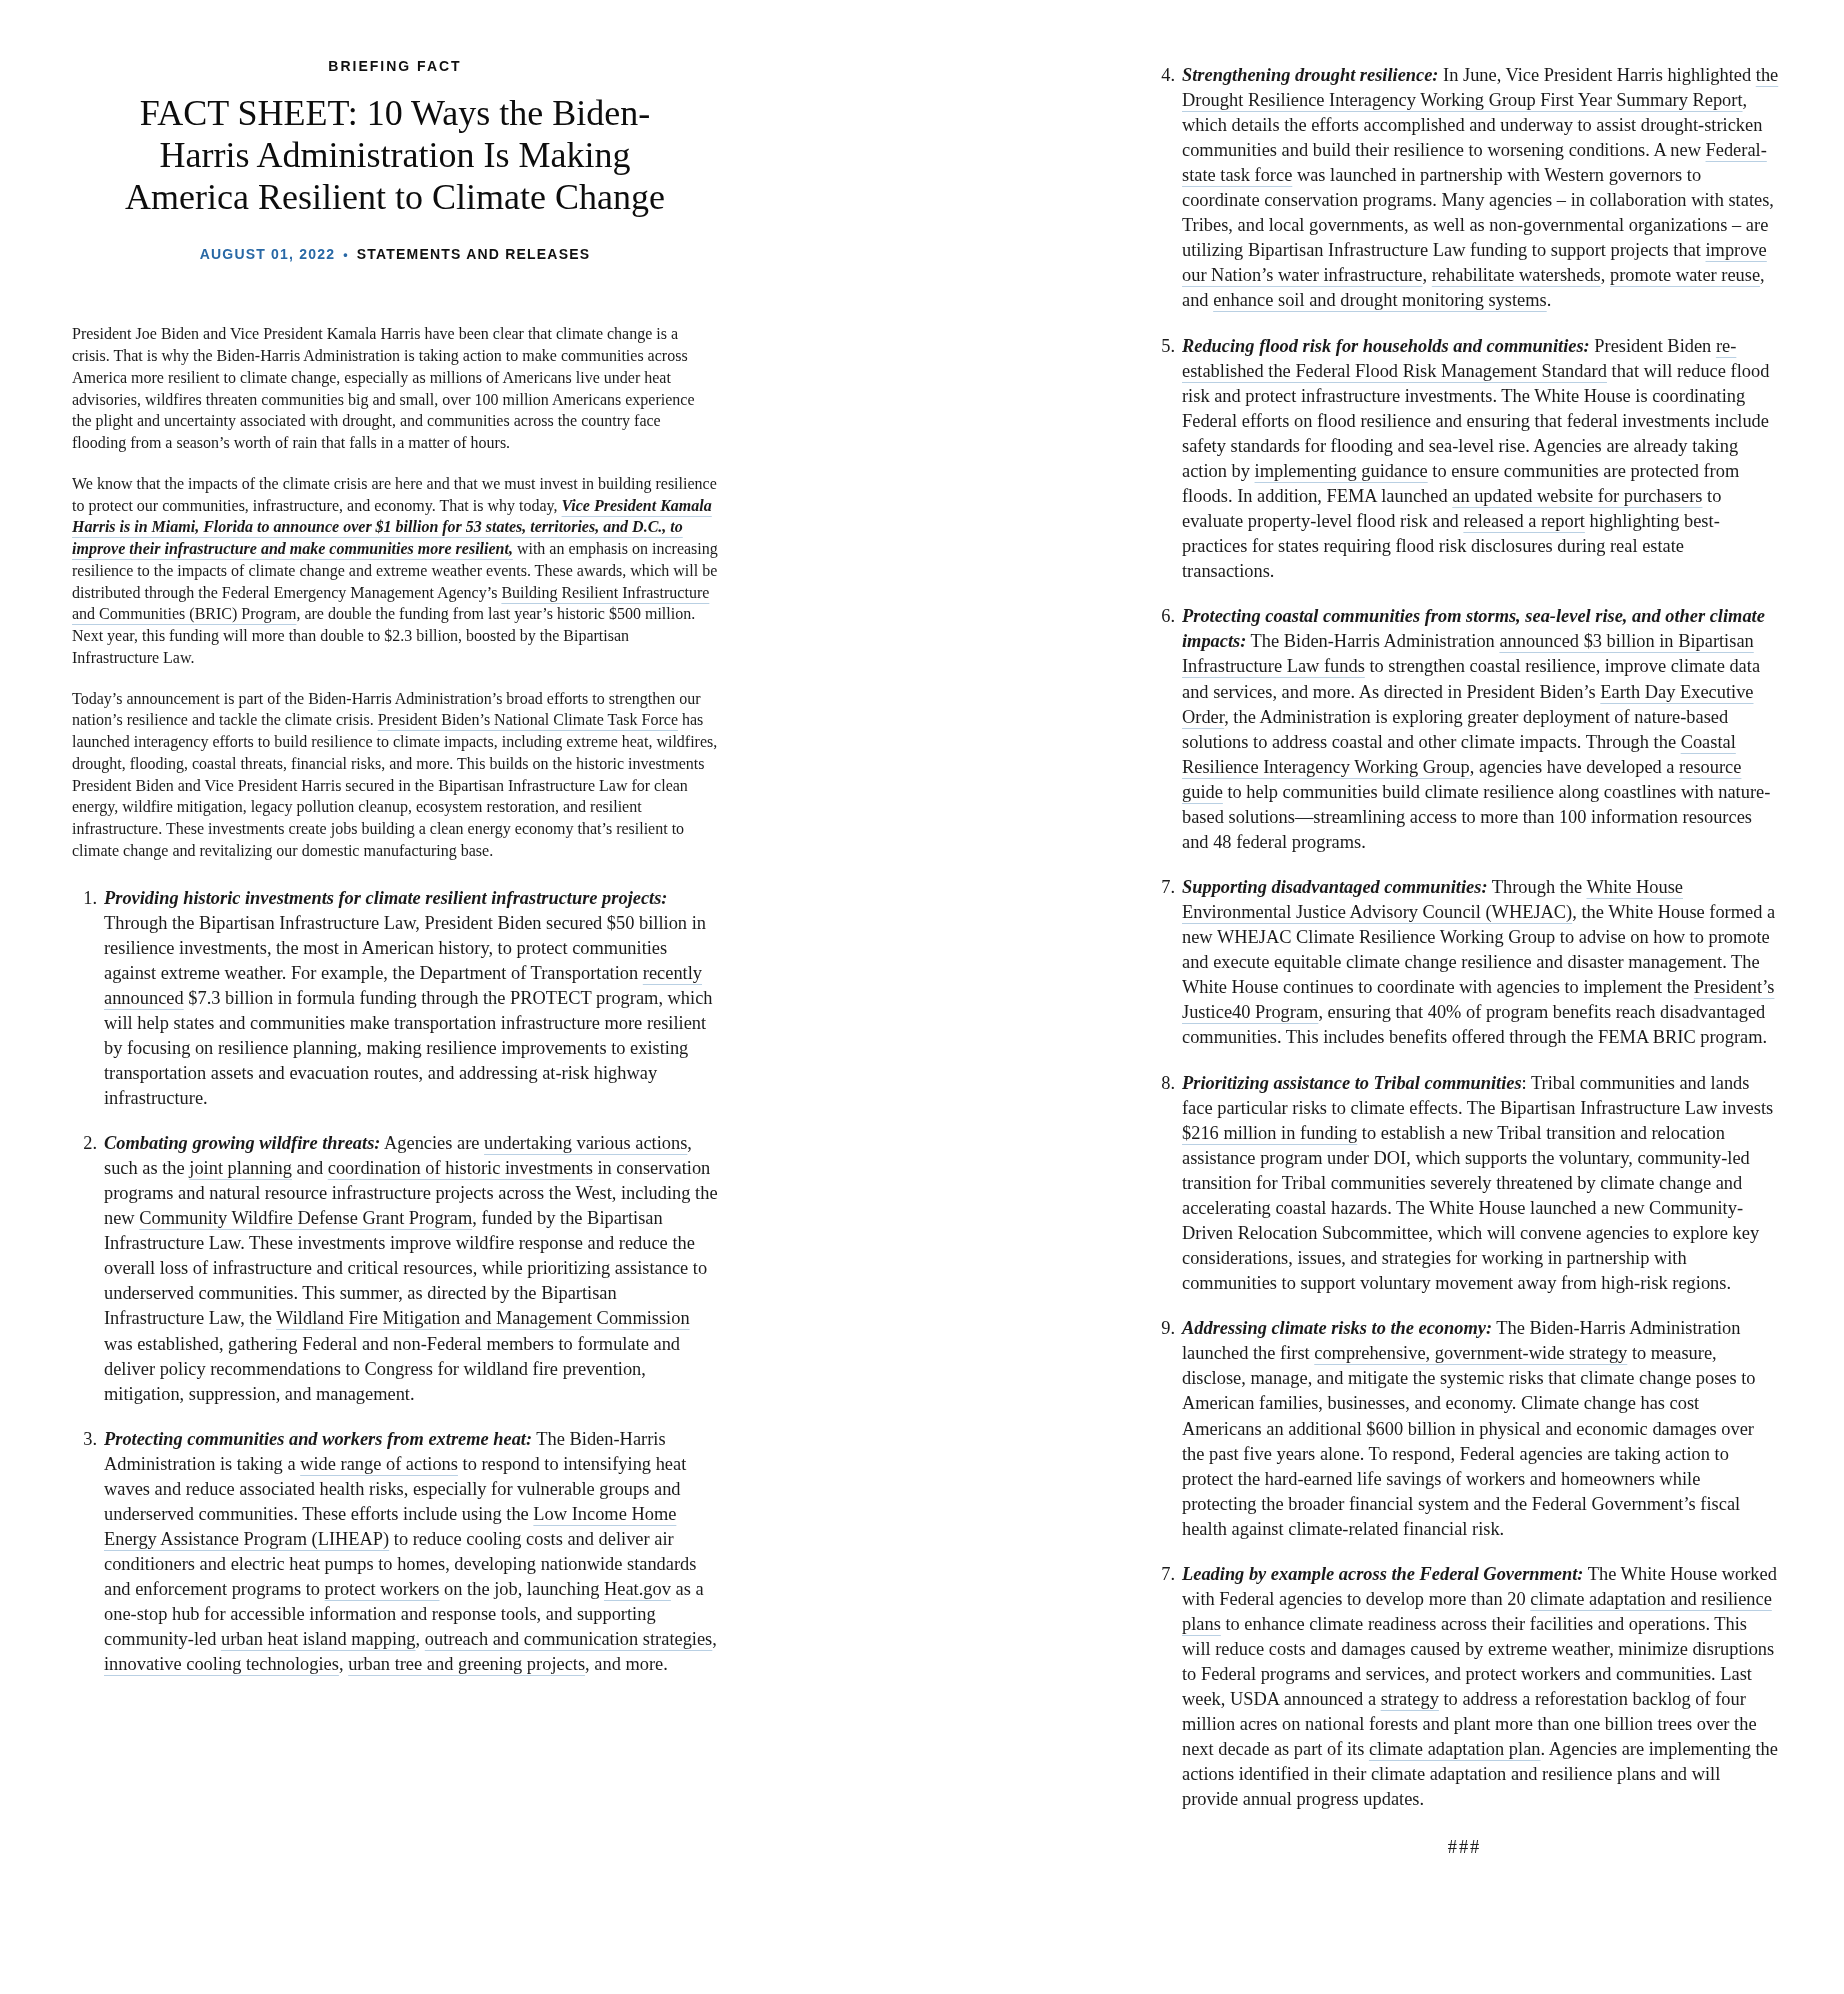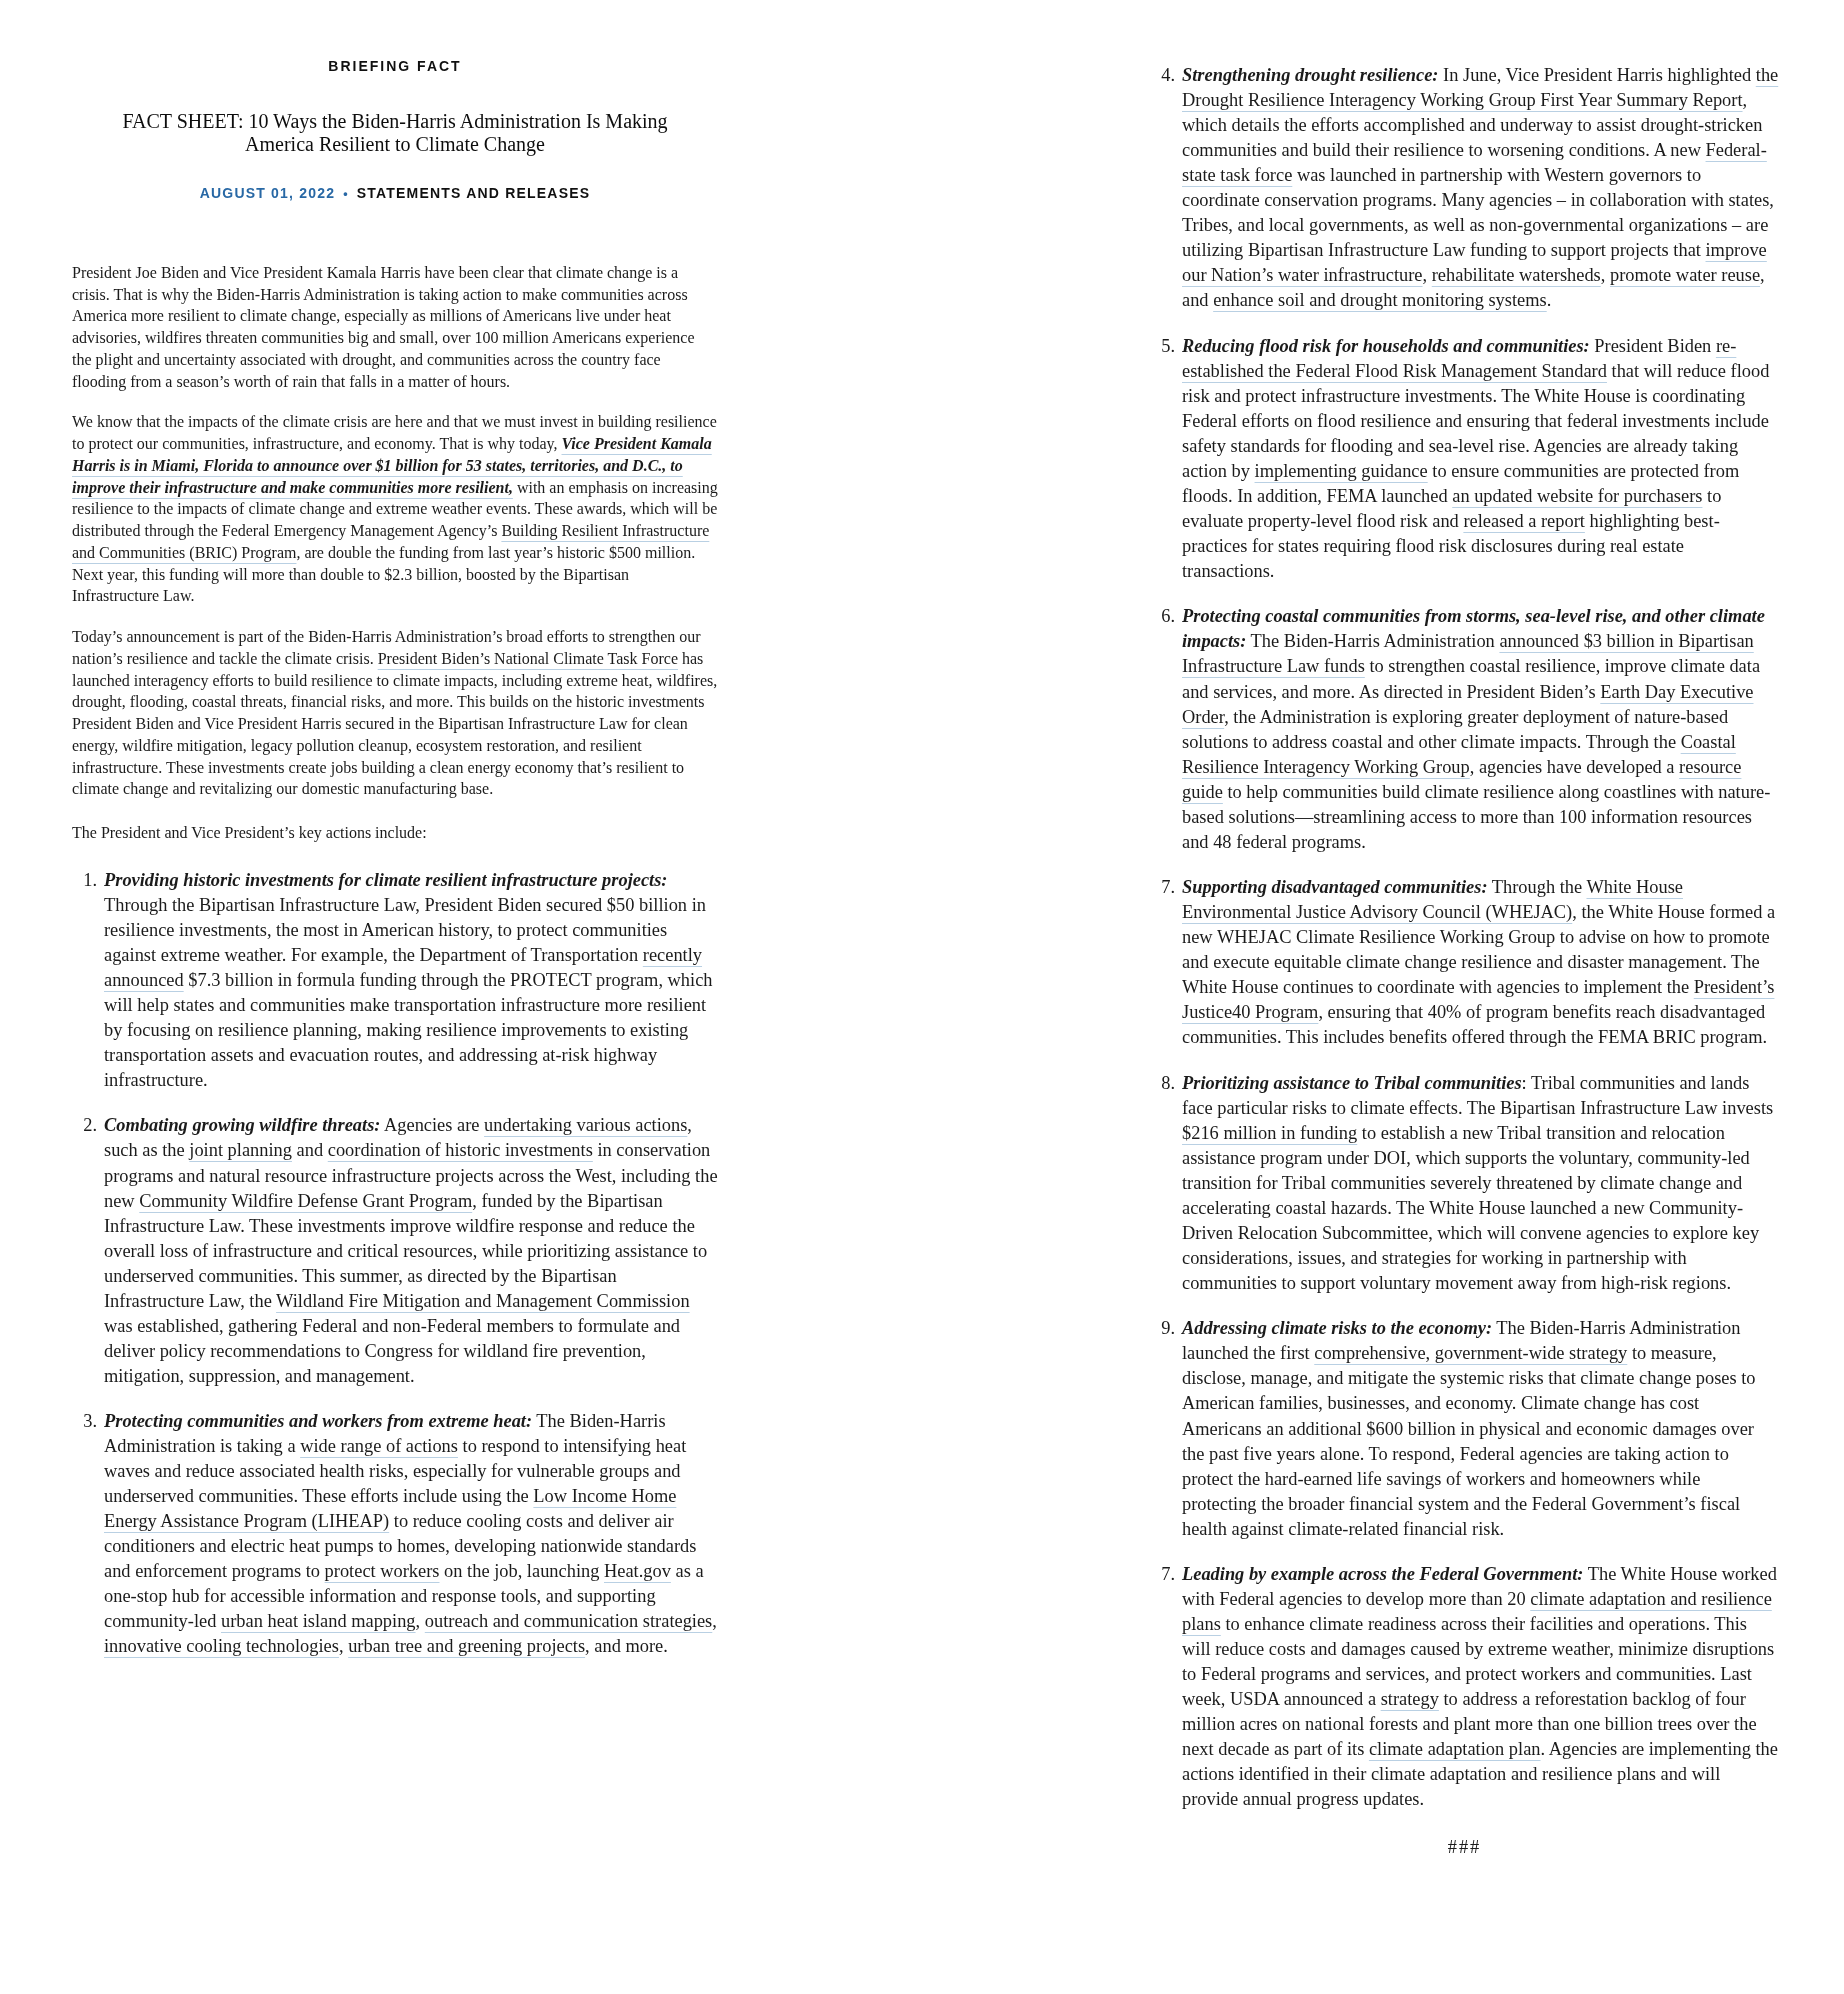--- a/index.html
+++ b/index.html
@@ -22,24 +22,24 @@
   .eyebrow{
     margin-top:58px;
     text-align:center;
     font-family:"Liberation Sans", sans-serif;
     font-size:14px;
     font-weight:700;
     letter-spacing:2px;
     color:#101010;
   }
   .title{
-    margin:36px auto 0;
+    margin:18px auto 0;
     max-width:593px;
     text-align:center;
-    font-size:20px;
+    font-size:36px;
     line-height:1.17;
     font-weight:400;
     color:#0d0d0d;
   }
   .meta{
     margin-top:28px;
     text-align:center;
     font-family:"Liberation Sans", sans-serif;
     font-size:14px;
     font-weight:700;
@@ -108,21 +108,20 @@
       <h1 class="title">FACT SHEET: 10 Ways the Biden-Harris Administration Is Making America Resilient to Climate Change</h1>
       <div class="meta">
         <span class="date">AUGUST 01, 2022</span><span class="dot">•</span><span class="category">STATEMENTS AND RELEASES</span>
       </div>
     </header>
 
     <div class="body-text">
       <p class="para"><span>President Joe Biden and Vice President Kamala Harris have been clear that climate change is a crisis. That is why the Biden-Harris Administration is taking action to make communities across America more resilient to climate change, especially as millions of Americans live under heat advisories, wildfires threaten communities big and small, over 100 million Americans experience the plight and uncertainty associated with drought, and communities across the country face flooding from a season’s worth of rain that falls in a matter of hours.</span></p>
       <p class="para"><span>We know that the impacts of the climate crisis are here and that we must invest in building resilience to protect our communities, infrastructure, and economy. That is why today, </span><span class="b a">Vice President Kamala Harris is in Miami, Florida to announce over $1 billion for 53 states, territories, and D.C., to improve their infrastructure and make communities more resilient,</span><span> with an emphasis on increasing resilience to the impacts of climate change and extreme weather events. These awards, which will be distributed through the Federal Emergency Management Agency’s </span><span class="a">Building Resilient Infrastructure and Communities (BRIC) Program</span><span>, are double the funding from last year’s historic $500 million. Next year, this funding will more than double to $2.3 billion, boosted by the Bipartisan Infrastructure Law.</span></p>
       <p class="para"><span>Today’s announcement is part of the Biden-Harris Administration’s broad efforts to strengthen our nation’s resilience and tackle the climate crisis. </span><span class="a">President Biden’s National Climate Task Force</span><span> has launched interagency efforts to build resilience to climate impacts, including extreme heat, wildfires, drought, flooding, coastal threats, financial risks, and more. This builds on the historic investments President Biden and Vice President Harris secured in the Bipartisan Infrastructure Law for clean energy, wildfire mitigation, legacy pollution cleanup, ecosystem restoration, and resilient infrastructure. These investments create jobs building a clean energy economy that’s resilient to climate change and revitalizing our domestic manufacturing base.</span></p>
-      <p class="para lead-in">The President and Vice President’s key actions include:</p>
 
       <ol class="actions">
         <li class="action-item">
           <span class="num">1.</span>
           <span class="item-text"><span class="b">Providing historic investments for climate resilient infrastructure projects:</span><span> Through the Bipartisan Infrastructure Law, President Biden secured $50 billion in resilience investments, the most in American history, to protect communities against extreme weather. For example, the Department of Transportation </span><span class="a">recently announced</span><span> $7.3 billion in formula funding through the PROTECT program, which will help states and communities make transportation infrastructure more resilient by focusing on resilience planning, making resilience improvements to existing transportation assets and evacuation routes, and addressing at-risk highway infrastructure.</span></span>
         </li>
         <li class="action-item">
           <span class="num">2.</span>
           <span class="item-text"><span class="b">Combating growing wildfire threats:</span><span> Agencies are </span><span class="a">undertaking various actions</span><span>, such as the </span><span class="a">joint planning</span><span> and </span><span class="a">coordination of historic investments</span><span> in conservation programs and natural resource infrastructure projects across the West, including the new </span><span class="a">Community Wildfire Defense Grant Program</span><span>, funded by the Bipartisan Infrastructure Law. These investments improve wildfire response and reduce the overall loss of infrastructure and critical resources, while prioritizing assistance to underserved communities. This summer, as directed by the Bipartisan Infrastructure Law, the </span><span class="a">Wildland Fire Mitigation and Management Commission</span><span> was established, gathering Federal and non-Federal members to formulate and deliver policy recommendations to Congress for wildland fire prevention, mitigation, suppression, and management.</span></span>
         </li>

